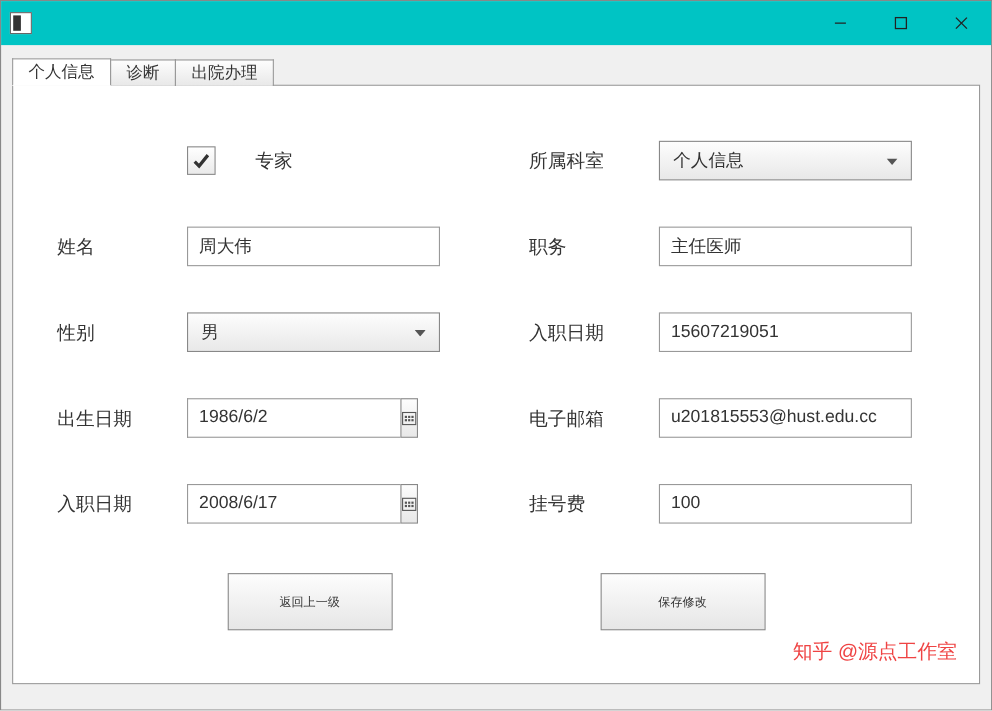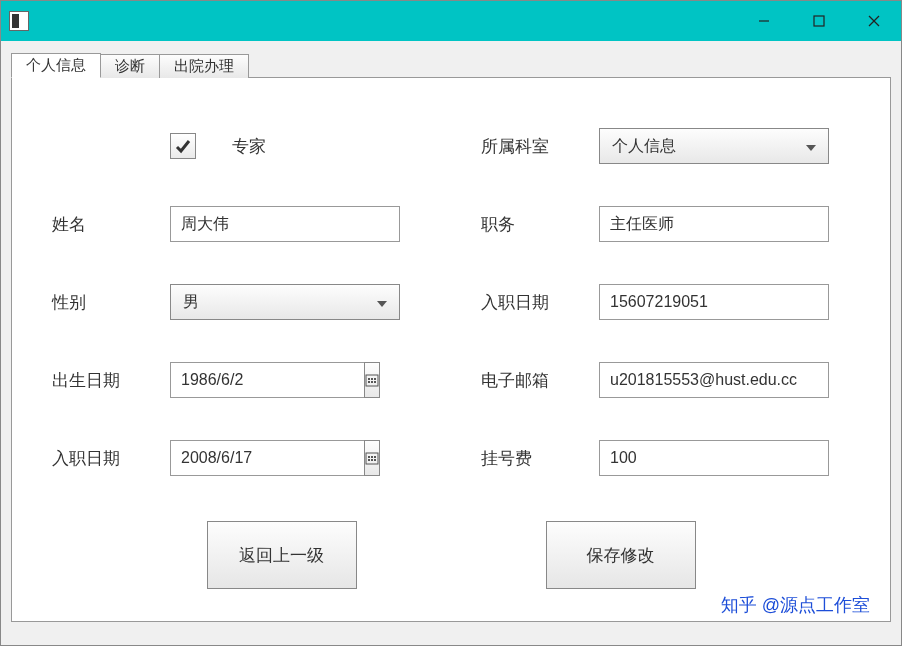--- a/index.html
+++ b/index.html
@@ -174,33 +174,33 @@
 }
 .datebtn svg { fill: #555; }
 .button-row {
   display: flex;
   justify-content: space-around;
   margin-top: 45px;
   padding: 0 60px;
 }
 button.action {
   width: 150px;
-  height: 68px;
+  height: 52px;
   border: 1px solid #888;
   background: linear-gradient(#fdfdfd, #e6e6e6);
-  font-size: 17px;
+  font-size: 11px;
   font-family: Liberation Sans, sans-serif;
   color: #333;
   cursor: pointer;
 }
 .watermark {
   position: absolute;
   right: 20px;
-  bottom: 4px;
-  color: #1d4ed8;
+  bottom: 17px;
+  color: #ef4444;
   font-size: 18px;
   pointer-events: none;
   text-align: center;
 }
 </style>
 </head>
 <body>
 
 <div class="window">
   <div class="titlebar">

